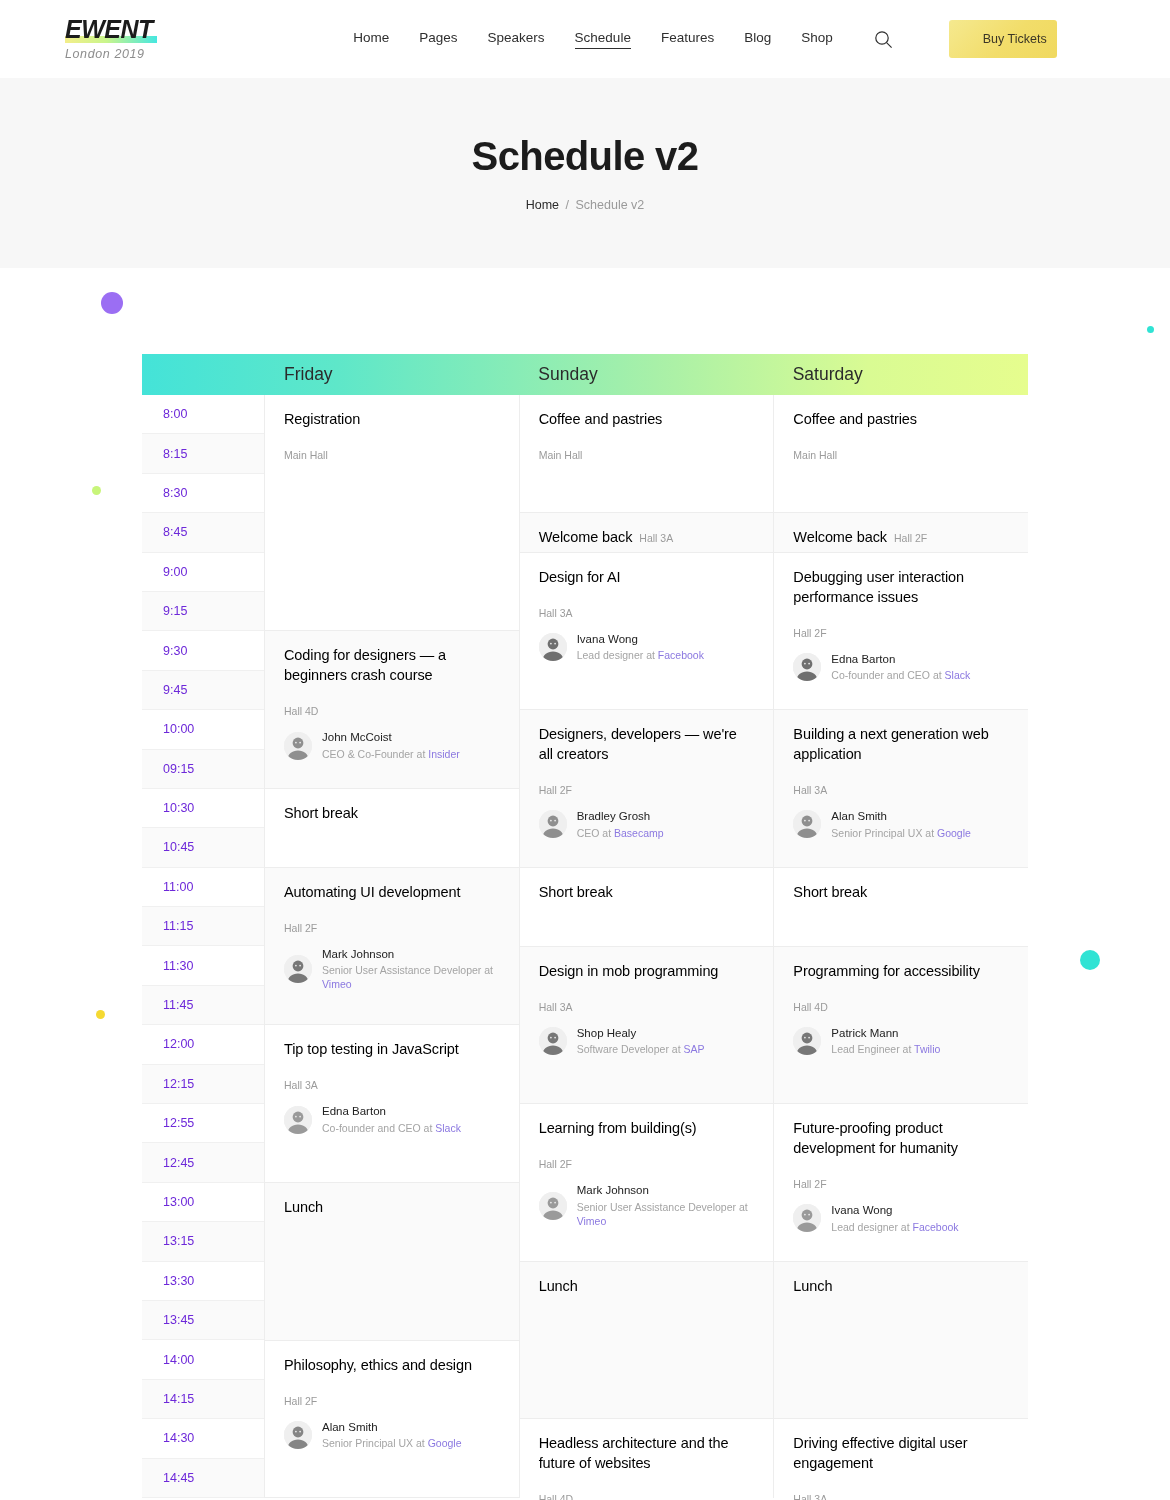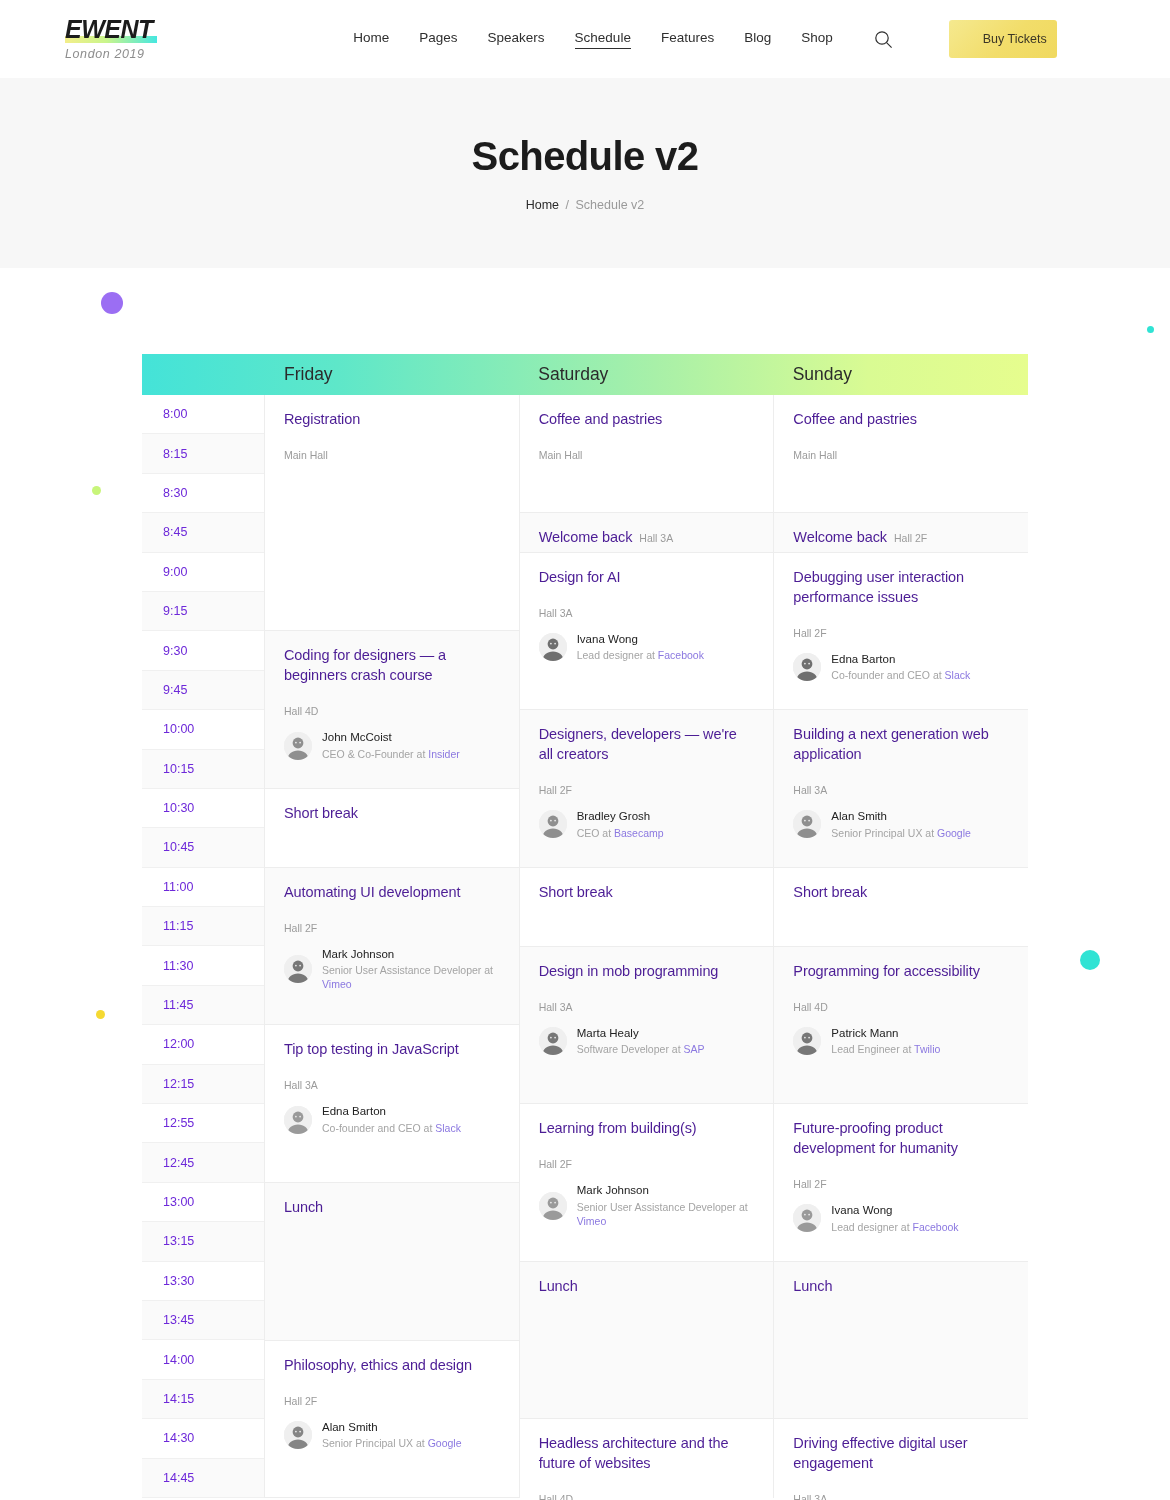--- a/index.html
+++ b/index.html
@@ -176,21 +176,21 @@
     position: absolute;
     left: 0; right: 0;
     background: #fff;
     border-bottom: 1px solid #ededed;
     padding: 14px 19px 0 19px;
     overflow: hidden;
   }
   .card.shade { background: #fafafa; }
   .card-title {
     font-size: 14.5px;
-    color: #4c1d95;
+    color: #000000;
     line-height: 1.38;
     letter-spacing: -0.1px;
   }
   .card.inline-hall .card-title { display: inline; }
   .card-hall {
     font-size: 10.5px;
     color: #9b9b9b;
     margin-top: 20px;
   }
   .card.inline-hall .card-hall { display: inline; margin-left: 7px; }
@@ -273,35 +273,35 @@
     <div class="dot" style="left: 92px; top: 486px; width: 9px; height: 9px; background: rgb(200, 245, 122);"></div>
     <div class="dot" style="left: 96px; top: 1010px; width: 9px; height: 9px; background: rgb(245, 217, 50);"></div>
     <div class="dot" style="left: 1147px; top: 326px; width: 7px; height: 7px; background: rgb(48, 227, 212);"></div>
     <div class="dot" style="left: 1080px; top: 950px; width: 20px; height: 20px; background: rgb(48, 227, 212);"></div>
   </div>
 
 <div class="schedule-wrap">
   <div class="sched-header">
     <div class="hcell-time"></div>
     <div class="hcell">Friday</div>
+    <div class="hcell">Sunday</div>
     <div class="hcell">Saturday</div>
-    <div class="hcell">Sunday</div>
   </div>
   <div class="sched-body">
     <div class="time-col" id="time-col">
         <div class="time-slot">8:00</div>
         <div class="time-slot alt">8:15</div>
         <div class="time-slot">8:30</div>
         <div class="time-slot alt">8:45</div>
         <div class="time-slot">9:00</div>
         <div class="time-slot alt">9:15</div>
         <div class="time-slot">9:30</div>
         <div class="time-slot alt">9:45</div>
         <div class="time-slot">10:00</div>
-        <div class="time-slot alt">10:15</div>
+        <div class="time-slot alt">09:15</div>
         <div class="time-slot">10:30</div>
         <div class="time-slot alt">10:45</div>
         <div class="time-slot">11:00</div>
         <div class="time-slot alt">11:15</div>
         <div class="time-slot">11:30</div>
         <div class="time-slot alt">11:45</div>
         <div class="time-slot">12:00</div>
         <div class="time-slot alt">12:15</div>
         <div class="time-slot">12:55</div>
         <div class="time-slot alt">12:45</div>
@@ -456,21 +456,21 @@
             <div class="avatar">
               <svg width="28" height="28" viewBox="0 0 28 28">
     <rect width="28" height="28" fill="#efefef"></rect>
     <circle cx="14" cy="11" r="5.4" fill="#777"></circle>
     <path d="M3.5 28c0-5.9 4.7-9.4 10.5-9.4S24.5 22.1 24.5 28z" fill="#777"></path>
     <circle cx="11.9" cy="10.6" r="0.85" fill="#efefef"></circle>
     <circle cx="16.1" cy="10.6" r="0.85" fill="#efefef"></circle>
   </svg>
             </div>
             <div class="speaker-meta">
-              <div class="speaker-name">Marta Healy</div>
+              <div class="speaker-name">Shop Healy</div>
               <div class="speaker-role">Software Developer at <span class="company">SAP</span></div>
             </div>
           </div>
         </div>
         <div class="card" style="top: 709.2px; height: 157.6px;">
           <div class="card-title">Learning from building(s)</div>
           <div class="card-hall">Hall 2F</div>
           <div class="speaker">
             <div class="avatar">
               <svg width="28" height="28" viewBox="0 0 28 28">

